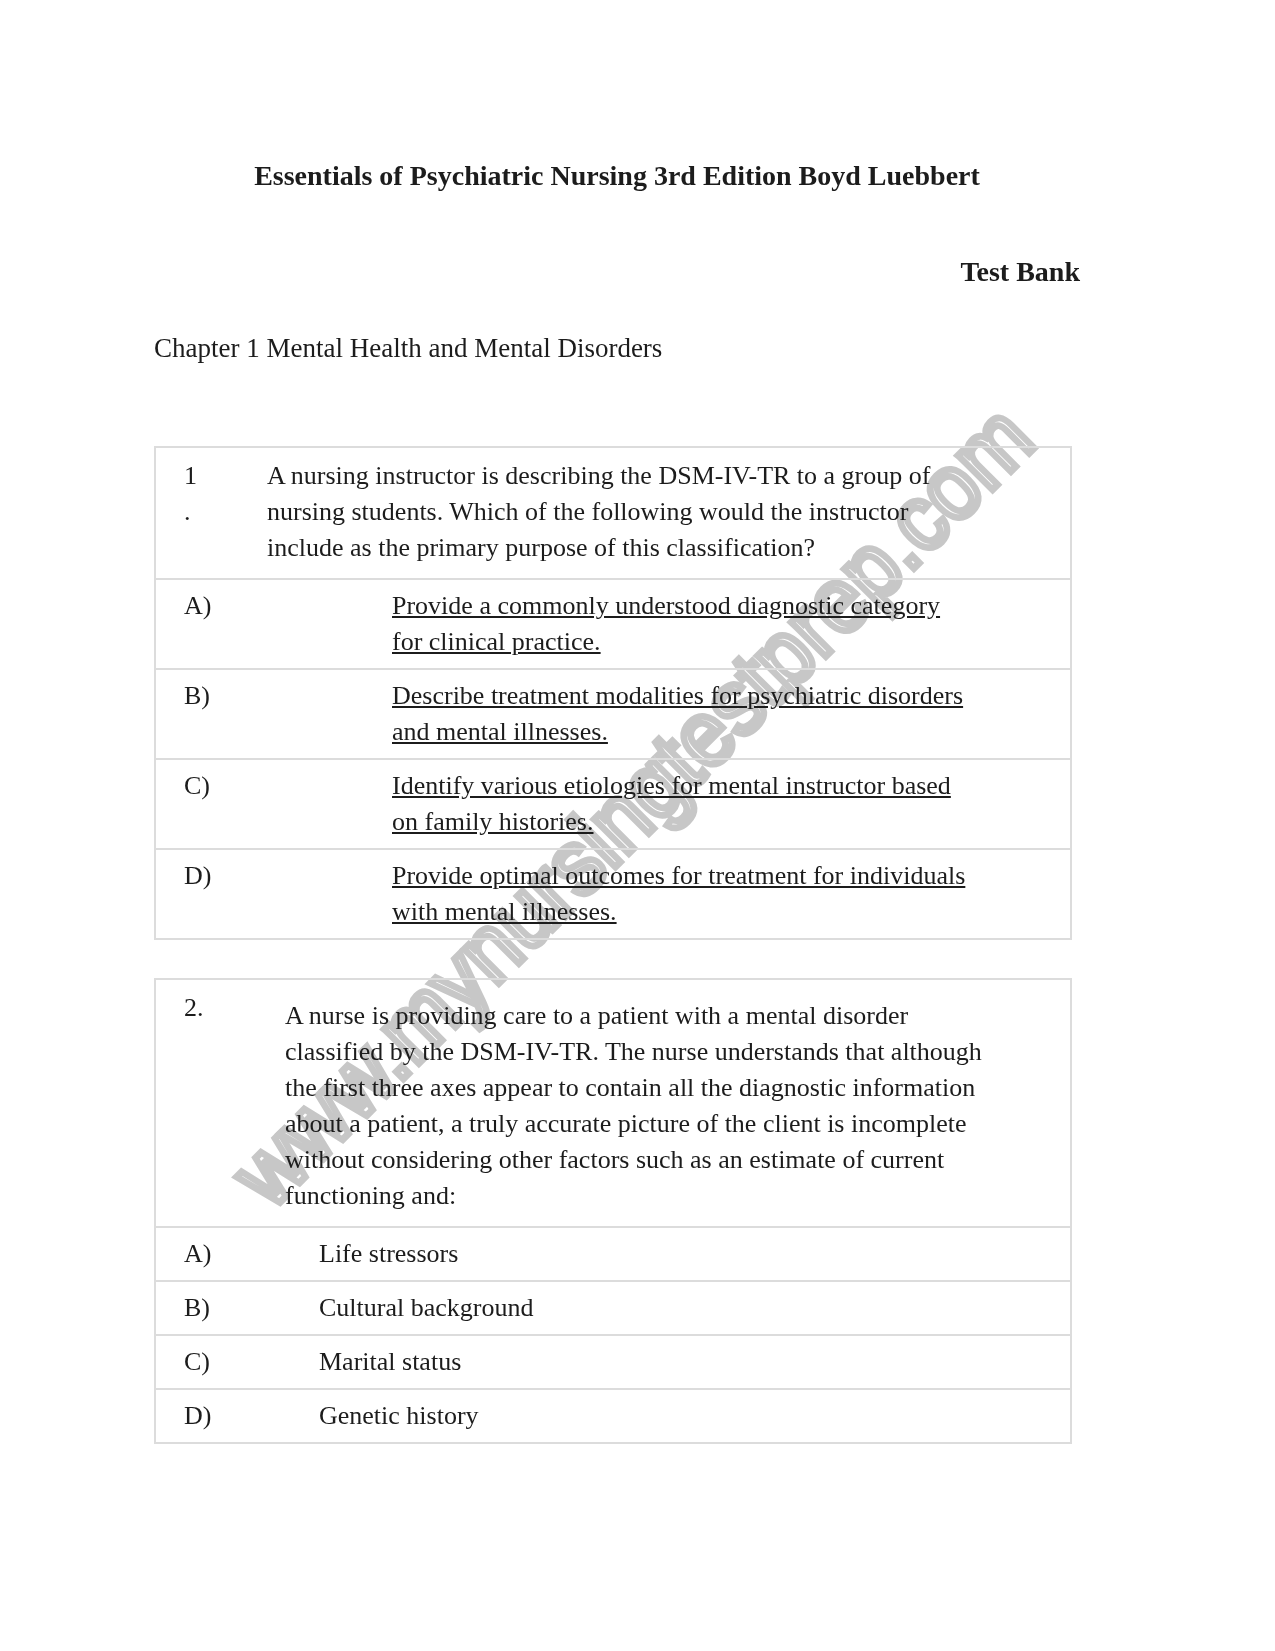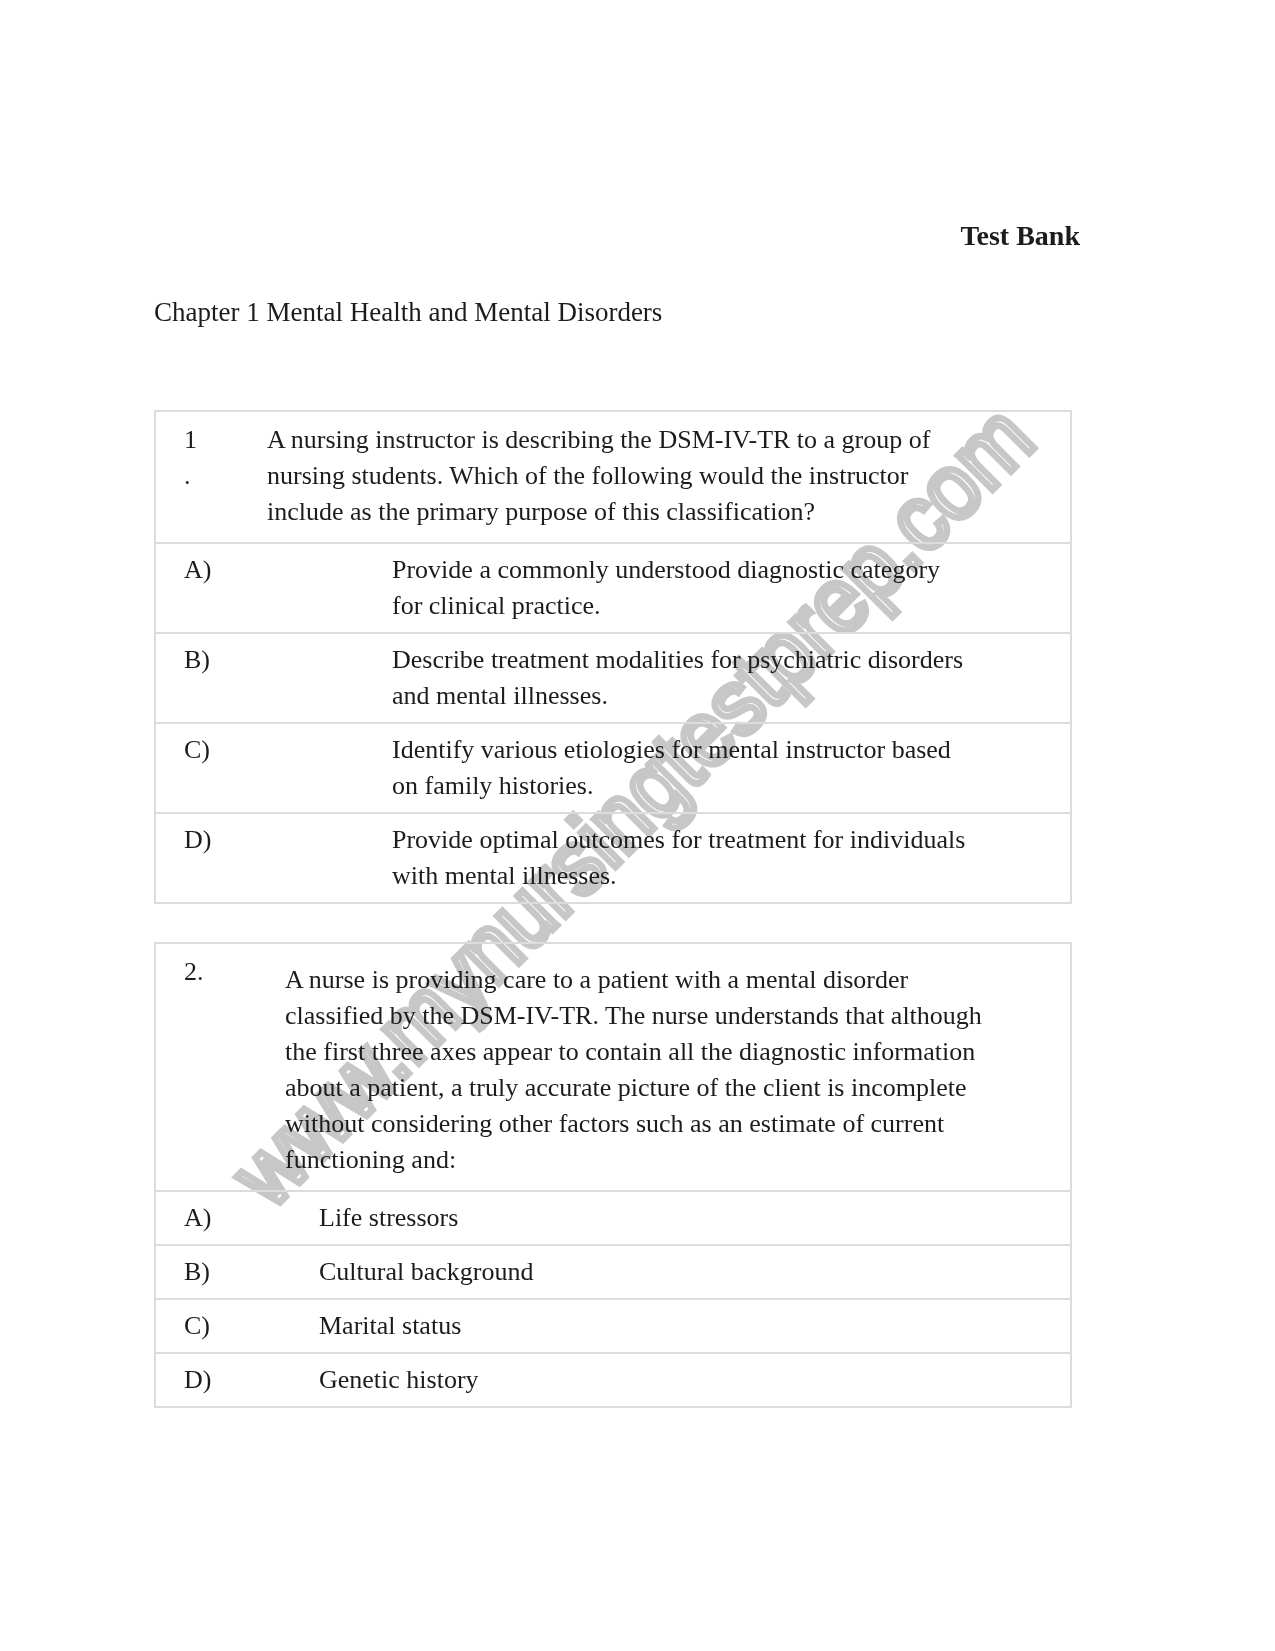--- a/index.html
+++ b/index.html
@@ -68,41 +68,42 @@
     vertical-align: top;
     padding: 8px 8px 8px 0;
   }
   td.num {
     width: 57px; 
     padding-left: 28px;
     white-space: pre-line;
   }
   .qrow td { padding-top: 10px; padding-bottom: 12px; }
   .t1 .qrow td.txt { padding-left: 18px; }
-  .t1 .orow td.txt { padding-left: 143px; }
+  .t1 .orow td.txt { padding-left: 143px; text-decoration: underline; }
   .t2 .qrow td.txt { padding-left: 36px; }
   .t2 .orow td.txt { padding-left: 70px; }
   .t1 .qrow .w { max-width: 715px; }
   .t2 .qrow .w { max-width: 720px; margin-top: 8px; }
   .t1 .orow .w { max-width: 580px; }
   .w { display: block; }
   .seg-italic { }
 </style>
 </head>
 <body>
 
 <div class="watermark-layer">
   <svg width="1275" height="1651" viewBox="0 0 1275 1651" xmlns="http://www.w3.org/2000/svg">
     <g transform="translate(632 805) rotate(-45)">
       <text x="0" y="32" text-anchor="middle" font-family="Liberation Sans, sans-serif" font-size="92" textLength="1085" lengthAdjust="spacingAndGlyphs" fill="#ffffff" stroke-width="7" stroke="#c7c7c7">www.mynursingtestprep.com</text>
     </g>
   </svg>
 </div>
 
 <div class="content">
+  <h1 class="doc-title">Essentials of Psychiatric Nursing 3rd Edition Boyd Luebbert</h1>
   <h2 class="doc-subtitle">Test Bank</h2>
   <p class="chapter-heading">Chapter 1 Mental Health and Mental Disorders</p>
 
   <table class="question-table t1">
     <tbody>
       <tr class="qrow">
         <td class="num">1
 .</td>
         <td class="txt">
           <span class="w"><span>A nursing instructor is describing the </span><span class="seg-italic">DSM-IV-TR</span><span> to a group of nursing students. Which of the following would the instructor include as the primary purpose of this classification?</span></span>

